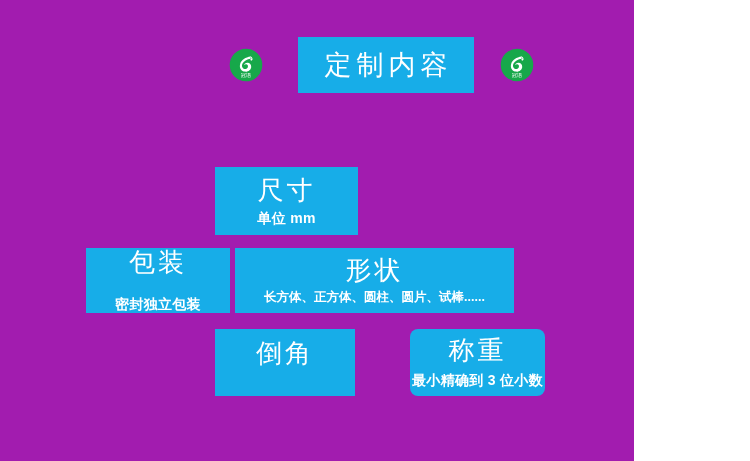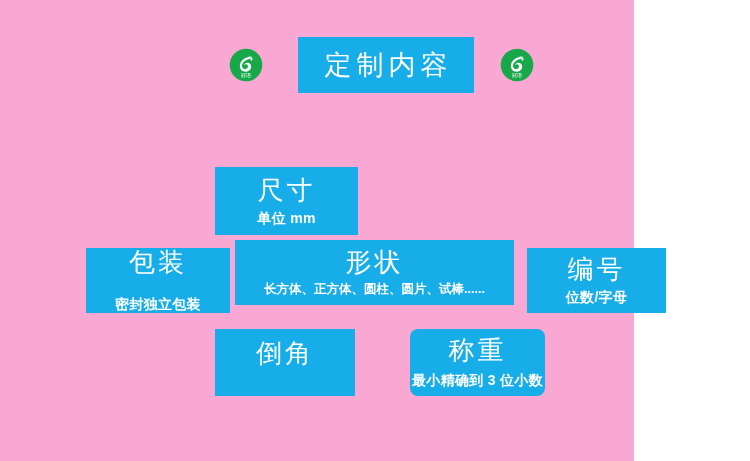--- a/index.html
+++ b/index.html
@@ -10,21 +10,21 @@
     width: 750px;
     height: 461px;
     background: #ffffff;
     font-family: "Liberation Sans", "DejaVu Sans", sans-serif;
     overflow: hidden;
   }
   #canvas {
     position: relative;
     width: 634px;
     height: 461px;
-    background: #f9a8d4;
+    background: #a21caf;
   }
 
   
   .card {
     position: absolute;
     background: #17ade8;
     color: #ffffff;
     display: flex;
     flex-direction: column;
     align-items: center;
@@ -77,21 +77,21 @@
   #logo-left  { left: 229px; }
   #logo-right { left: 500px; }
   .logo svg { display: block; width: 34px; height: 34px; }
 
   
   #card-size      { left: 215px; top: 167px; width: 143px; height: 68px; align-items: center; }
   #card-drilling  { left: 412px; top: 167px; width: 133px; height: 68px; }
 
   
   #card-packaging { left:  86px; top: 248px; width: 144px; height: 65px; gap: 14px; }
-  #card-shape     { left: 235px; top: 240px; width: 279px; height: 65px; }
+  #card-shape     { left: 235px; top: 248px; width: 279px; height: 65px; }
   #card-number    { left: 527px; top: 248px; width: 139px; height: 65px; }
   #card-shape .subtitle { font-size: 12.5px; letter-spacing: 0px; }
 
   
   #card-chamfer   { left: 215px; top: 329px; width: 140px; height: 67px; }
   #card-weighing  { left: 410px; top: 329px; width: 135px; height: 67px; border-radius: 8px; }
   #card-chamfer .title { margin-bottom: 18px; }
   #card-weighing .subtitle { margin-top: 8px; }
 </style>
 </head>
@@ -130,24 +130,20 @@
   <div class="card" id="card-packaging">
     <span class="title">包装</span>
     <span class="subtitle">密封独立包装</span>
   </div>
 
   <div class="card" id="card-shape">
     <span class="title">形状</span>
     <span class="subtitle">长方体、正方体、圆柱、圆片、试棒......</span>
   </div>
 
-  <div class="card" id="card-number">
-    <span class="title">编号</span>
-    <span class="subtitle">位数/字母</span>
-  </div>
 
   <div class="card" id="card-chamfer">
     <span class="title">倒角</span>
   </div>
 
   <div class="card" id="card-weighing">
     <span class="title">称重</span>
     <span class="subtitle">最小精确到 3 位小数</span>
   </div>
 

